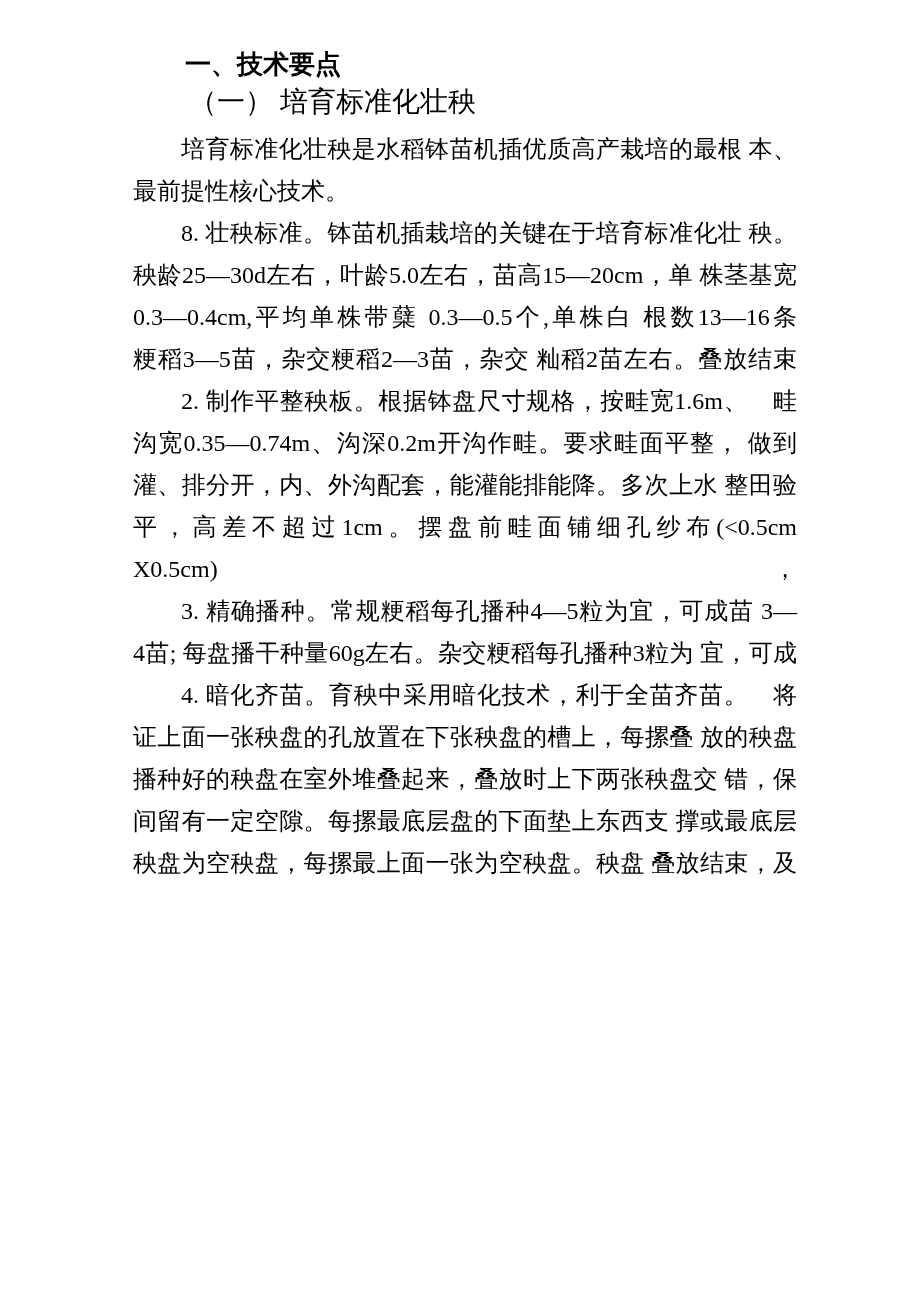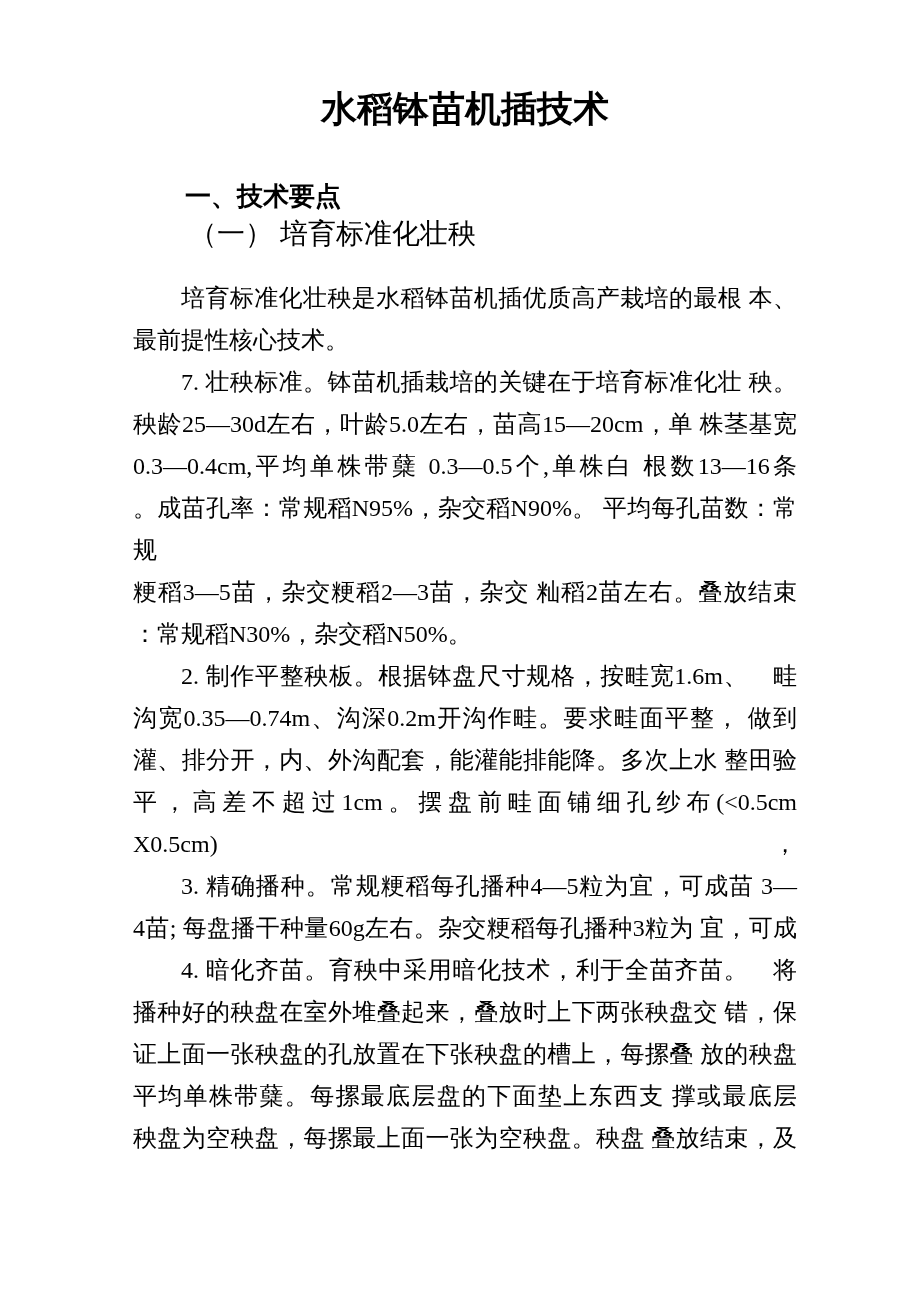--- a/index.html
+++ b/index.html
@@ -32,59 +32,56 @@
     text-indent: 2em;
   }
   .sub-heading {
     font-family: "Liberation Serif", "DejaVu Serif", serif;
     font-size: 28px;
     line-height: 34px;
     margin-top: 4px;
     text-indent: 2em;
   }
   .body-text {
-    margin-top: 26px;
+    margin-top: 9px;
     font-family: "Liberation Serif", "DejaVu Serif", serif;
     font-size: 24px;
   }
   .line {
     line-height: 42px;
     min-height: 42px;
   }
   .line.j {
     text-align: justify;
     text-align-last: justify;
   }
   .line.i {
     text-indent: 2em;
   }
 </style>
 </head>
 <body>
 
 <div class="page">
   <div class="content">
-    <div class="doc-title">水稻钵苗机插技术</div>
     <div class="sec-heading">一、技术要点</div>
     <div class="sub-heading">（一） 培育标准化壮秧</div>
     <div class="body-text">
       <div class="line j i">培育标准化壮秧是水稻钵苗机插优质高产栽培的最根 本、</div>
       <div class="line">最前提性核心技术。</div>
-      <div class="line j i">7. 壮秧标准。钵苗机插栽培的关键在于培育标准化壮 秧。</div>
+      <div class="line j i">8. 壮秧标准。钵苗机插栽培的关键在于培育标准化壮 秧。</div>
       <div class="line j">秧龄25—30d左右，叶龄5.0左右，苗高15—20cm，单 株茎基宽</div>
       <div class="line j">0.3—0.4cm,平均单株带蘖 0.3—0.5个,单株白 根数13—16条</div>
-      <div class="line j">。成苗孔率：常规稻N95%，杂交稻N90%。 平均每孔苗数：常规</div>
       <div class="line j">粳稻3—5苗，杂交粳稻2—3苗，杂交 籼稻2苗左右。叠放结束</div>
-      <div class="line">：常规稻N30%，杂交稻N50%。</div>
       <div class="line j i">2. 制作平整秧板。根据钵盘尺寸规格，按畦宽1.6m、　畦</div>
       <div class="line j">沟宽0.35—0.74m、沟深0.2m开沟作畦。要求畦面平整， 做到</div>
       <div class="line j">灌、排分开，内、外沟配套，能灌能排能降。多次上水 整田验</div>
       <div class="line j">平，高差不超过1cm。摆盘前畦面铺细孔纱布(&lt;0.5cm X0.5cm)，</div>
       <div class="line j i">3. 精确播种。常规粳稻每孔播种4—5粒为宜，可成苗 3—</div>
       <div class="line j">4苗; 每盘播干种量60g左右。杂交粳稻每孔播种3粒为 宜，可成</div>
       <div class="line j i">4. 暗化齐苗。育秧中采用暗化技术，利于全苗齐苗。　将</div>
+      <div class="line j">证上面一张秧盘的孔放置在下张秧盘的槽上，每摞叠 放的秧盘</div>
       <div class="line j">播种好的秧盘在室外堆叠起来，叠放时上下两张秧盘交 错，保</div>
-      <div class="line j">证上面一张秧盘的孔放置在下张秧盘的槽上，每摞叠 放的秧盘</div>
-      <div class="line j">平均单株带蘖。每摞最底层盘的下面垫上东西支 撑或最底层</div>
+      <div class="line j">间留有一定空隙。每摞最底层盘的下面垫上东西支 撑或最底层</div>
       <div class="line j">秧盘为空秧盘，每摞最上面一张为空秧盘。秧盘 叠放结束，及</div>
     </div>
   </div>
 </div>
 
 </body></html>

